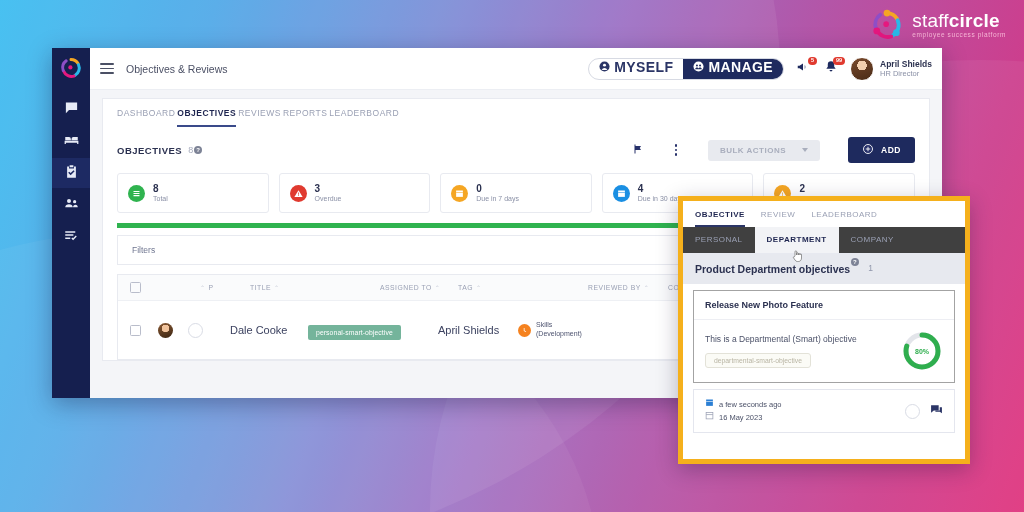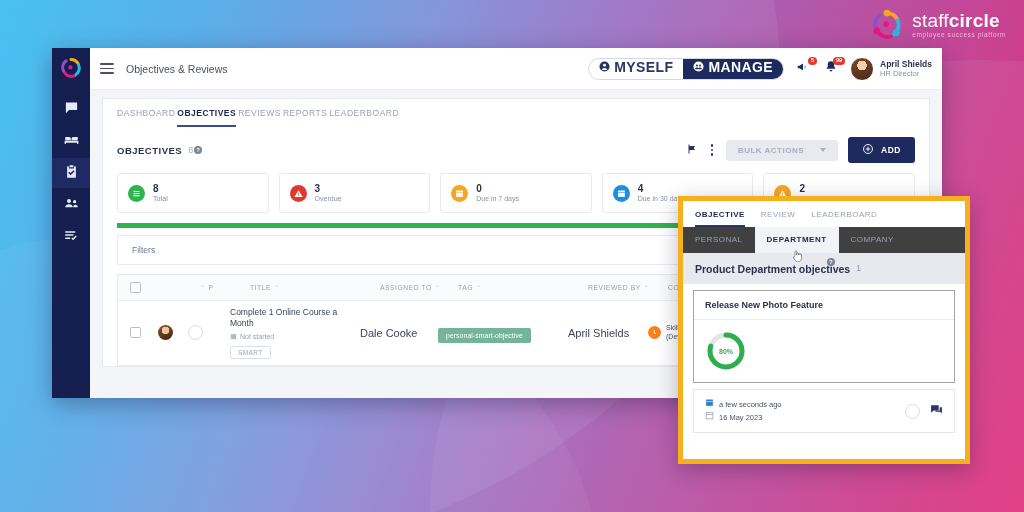--- a/index.html
+++ b/index.html
@@ -93,21 +93,21 @@
   .tab.active { color: #1e2550; font-weight: bold; border-bottom: 2px solid #3a4a8a; }
 
   .obj-head { display: flex; align-items: center; padding: 10px 14px; }
   .obj-title { font-size: 9.5px; font-weight: bold; letter-spacing: .5px; color: #2b3150; }
   .obj-count { font-size: 9px; color: #a6abbd; margin-left: 6px; }
   .help-dot {
     width: 8px; height: 8px; border-radius: 50%; background: #7d8396; color: #fff;
     font-size: 6px; display: inline-flex; align-items: center; justify-content: center;
     vertical-align: super; margin-left: 1px; font-weight: bold;
   }
-  .obj-actions { margin-left: auto; display: flex; align-items: center; gap: 10px; }
+  .obj-actions { margin-left: auto; display: flex; align-items: center; gap: 28px; }
   .obj-actions svg { width: 12px; height: 12px; fill: #26306a; }
   .kebab { display: flex; flex-direction: column; gap: 2px; padding: 0 3px; }
   .kebab i { width: 2.4px; height: 2.4px; background: #26306a; border-radius: 50%; display: block; }
   .bulk {
     background: #e8eaef; color: #a9aebd; font-size: 8px; font-weight: bold; letter-spacing: .5px;
     padding: 6px 12px; border-radius: 3px; display: flex; align-items: center; gap: 16px;
   }
   .caret { width: 0; height: 0; border-left: 3.5px solid transparent; border-right: 3.5px solid transparent; border-top: 4px solid #a9aebd; }
   .addbtn {
     background: #1e2a5e; color: #fff; font-size: 8.5px; font-weight: bold; letter-spacing: .5px;
@@ -160,21 +160,21 @@
     border: 5px solid #f5b01c; background: #fff; box-shadow: 0 6px 20px rgba(30,20,60,.3);
     display: flex; flex-direction: column; overflow: hidden;
   }
   .p-tabs1 { display: flex; gap: 16px; padding: 9px 12px 0 12px; background: #fff; }
   .p-tab { font-size: 8px; letter-spacing: .5px; color: #9aa0b4; padding-bottom: 6px; }
   .p-tab.active { color: #1e2550; font-weight: bold; border-bottom: 2px solid #2b3566; }
   .p-tabs2 { display: flex; background: #404040; border-bottom: 1px solid #e7e9f0; position: relative; }
   .p-tab2 { font-size: 8px; letter-spacing: .5px; color: #9aa0b4; padding: 8px 12px 9px 12px; }
   .p-tab2.active { color: #1e2550; font-weight: bold; background: #f2f3f6; }
   .cursor { position: absolute; left: 108px; top: 22px; width: 12px; height: 14px; }
-  .p-heading { background: #e7e9ef; padding: 9px 12px; display: flex; align-items: flex-start; }
+  .p-heading { background: #e7e9ef; padding: 9px 12px; display: flex; align-items: flex-start; gap: 12px; }
   .p-heading b { font-size: 10.5px; color: #2b3150; }
   .p-heading .cnt { font-size: 8.5px; color: #9096ab; margin-left: 6px; }
   .p-card { margin: 6px 10px 0 10px; background: #fff; border: 1px solid #a3a3a3; }
   .p-card-h { padding: 9px 11px; border-bottom: 1px solid #edeef3; font-size: 9px; font-weight: bold; color: #2b3150; }
   .p-card-b { padding: 10px 11px; display: flex; align-items: center; gap: 8px; }
   .p-desc { font-size: 8.5px; color: #4b5168; line-height: 1.4; }
   .p-tag { display: inline-block; margin-top: 7px; border: 1px solid #e3e2d8; background: #fbfbf6; border-radius: 3px; font-size: 6.8px; color: #b9b5a4; padding: 3px 8px; }
   .donut { width: 42px; height: 42px; flex: 0 0 42px; position: relative; }
   .donut svg { transform: rotate(-90deg); }
   .donut span { position: absolute; inset: 0; display: flex; align-items: center; justify-content: center; font-size: 7px; font-weight: bold; color: #2fae4e; }
@@ -452,30 +452,20 @@
           <div class="trow">
             <div style="width:28px">
                 <div class="chk"></div>
               </div>
             <div style="width:30px">
                 <div class="row-av"></div>
               </div>
             <div style="width:42px">
                 <div class="ring-empty"></div>
               </div>
-            <div style="width:130px">
-              <div class="cell-title">Complete 1 Online Course a Month</div>
-              <div class="sub">
-                  <span><svg viewBox="0 0 24 24">
-                      <path d="M3 4h18v17H3z"></path>
-                    </svg></span>
-                  <span>Not started</span>
-                </div>
-              <div class="smart">SMART</div>
-            </div>
             <div class="cell" style="width:78px">Dale Cooke</div>
             <div style="width:130px"><span class="tagpill">personal-smart-objective</span></div>
             <div class="cell" style="width:80px">April Shields</div>
             <div style="width:78px">
               <div class="comp">
                 <div class="comp-ic">
                     <svg viewBox="0 0 24 24">
                       <path d="M12 3v9l6 3-1.2 2.4L9.5 13.5V3z"></path>
                     </svg>
                   </div>
@@ -512,20 +502,24 @@
   </div>
   <div class="p-heading">
     <b>Product Department objectives</b>
     <span class="cnt">1</span>
     <span class="help-dot" style="margin-left:-34px;margin-top:-5px">?</span>
   </div>
 
   <div class="p-card">
     <div class="p-card-h">Release New Photo Feature</div>
     <div class="p-card-b">
+      <div style="flex:1">
+        <div class="p-desc">This is a Departmental (Smart) objective</div>
+        <span class="p-tag">departmental-smart-objective</span>
+      </div>
       <div class="donut">
         <svg width="42" height="42" viewBox="0 0 42 42">
           <circle cx="21" cy="21" r="16" fill="none" stroke="#e3e5ea" stroke-width="5"></circle>
           <circle id="donut-arc" cx="21" cy="21" r="16" fill="none" stroke="#2fae4e" stroke-width="5" stroke-linecap="round" stroke-dasharray="80 20" pathLength="100"></circle>
         </svg>
         <span>80%</span>
       </div>
     </div>
   </div>
 

